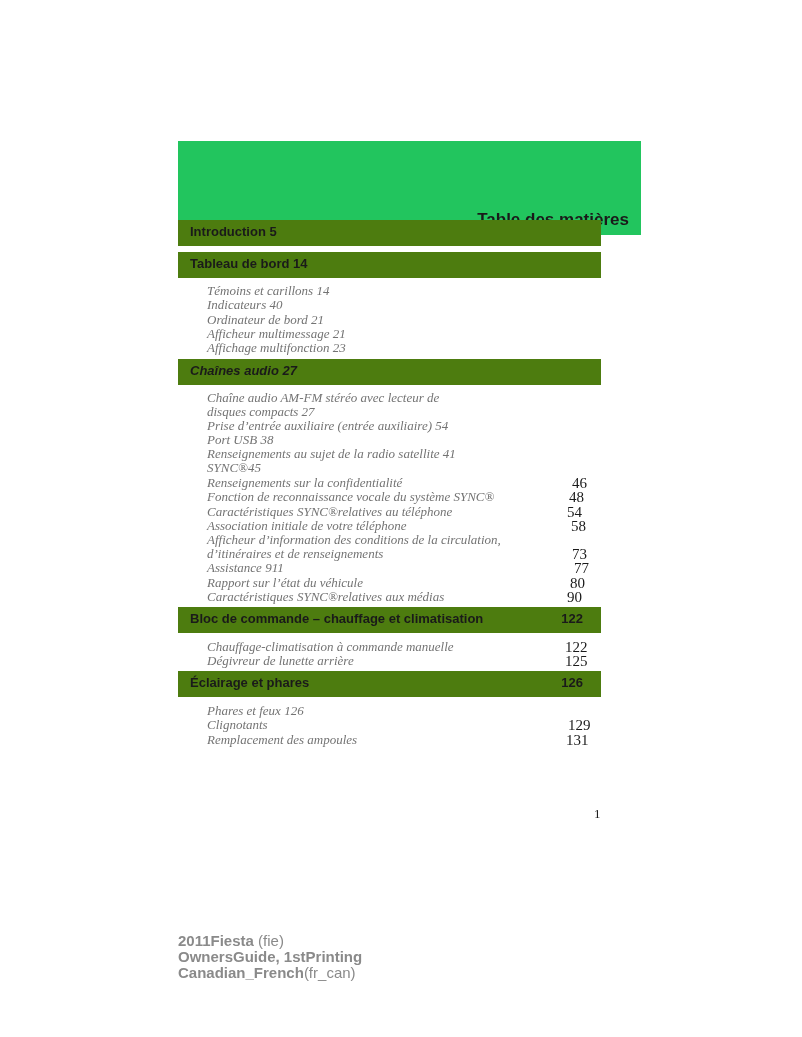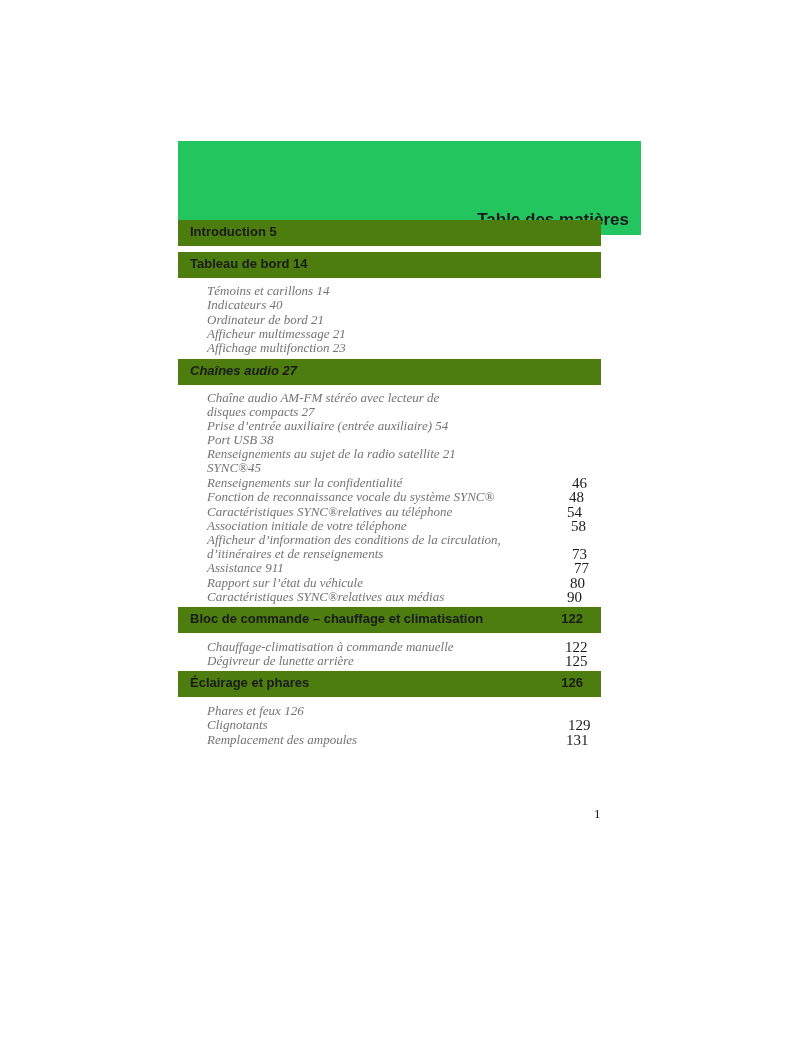--- a/index.html
+++ b/index.html
@@ -77,21 +77,21 @@
   <div id="entries">
       <div class="entry" style="top: 284px;">Témoins et carillons 14</div>
       <div class="entry" style="top: 298px;">Indicateurs 40</div>
       <div class="entry" style="top: 313px;">Ordinateur de bord 21</div>
       <div class="entry" style="top: 327px;">Afficheur multimessage 21</div>
       <div class="entry" style="top: 341px;">Affichage multifonction 23</div>
       <div class="entry" style="top: 391px;">Chaîne audio AM-FM stéréo avec lecteur de</div>
       <div class="entry" style="top: 405px;">disques compacts 27</div>
       <div class="entry" style="top: 419px;">Prise d’entrée auxiliaire (entrée auxiliaire) 54</div>
       <div class="entry" style="top: 433px;">Port USB 38</div>
-      <div class="entry" style="top: 447px;">Renseignements au sujet de la radio satellite 21</div>
+      <div class="entry" style="top: 447px;">Renseignements au sujet de la radio satellite 41</div>
       <div class="entry" style="top: 461px;">SYNC®45</div>
       <div class="entry" style="top: 476px;">Renseignements sur la confidentialité</div>
       <div class="entry-num" style="top: 476px; left: 572px;">46</div>
       <div class="entry" style="top: 490px;">Fonction de reconnaissance vocale du système SYNC®</div>
       <div class="entry-num" style="top: 490px; left: 569px;">48</div>
       <div class="entry" style="top: 505px;">Caractéristiques SYNC®relatives au téléphone</div>
       <div class="entry-num" style="top: 505px; left: 567px;">54</div>
       <div class="entry" style="top: 519px;">Association initiale de votre téléphone</div>
       <div class="entry-num" style="top: 519px; left: 571px;">58</div>
       <div class="entry" style="top: 533px;">Afficheur d’information des conditions de la circulation,</div>
@@ -109,13 +109,18 @@
       <div class="entry-num" style="top: 654px; left: 565px;">125</div>
       <div class="entry" style="top: 704px;">Phares et feux 126</div>
       <div class="entry" style="top: 718px;">Clignotants</div>
       <div class="entry-num" style="top: 718px; left: 568px;">129</div>
       <div class="entry" style="top: 733px;">Remplacement des ampoules</div>
       <div class="entry-num" style="top: 733px; left: 566px;">131</div>
     </div>
 
   <div class="page-number">1</div>
 
+  <div class="footer">
+    <div><b>2011Fiesta</b><span> (fie)</span></div>
+    <div><b>OwnersGuide, 1stPrinting</b></div>
+    <div><b>Canadian_French</b><span>(fr_can)</span></div>
+  </div>
 </div>
 
 </body></html>

